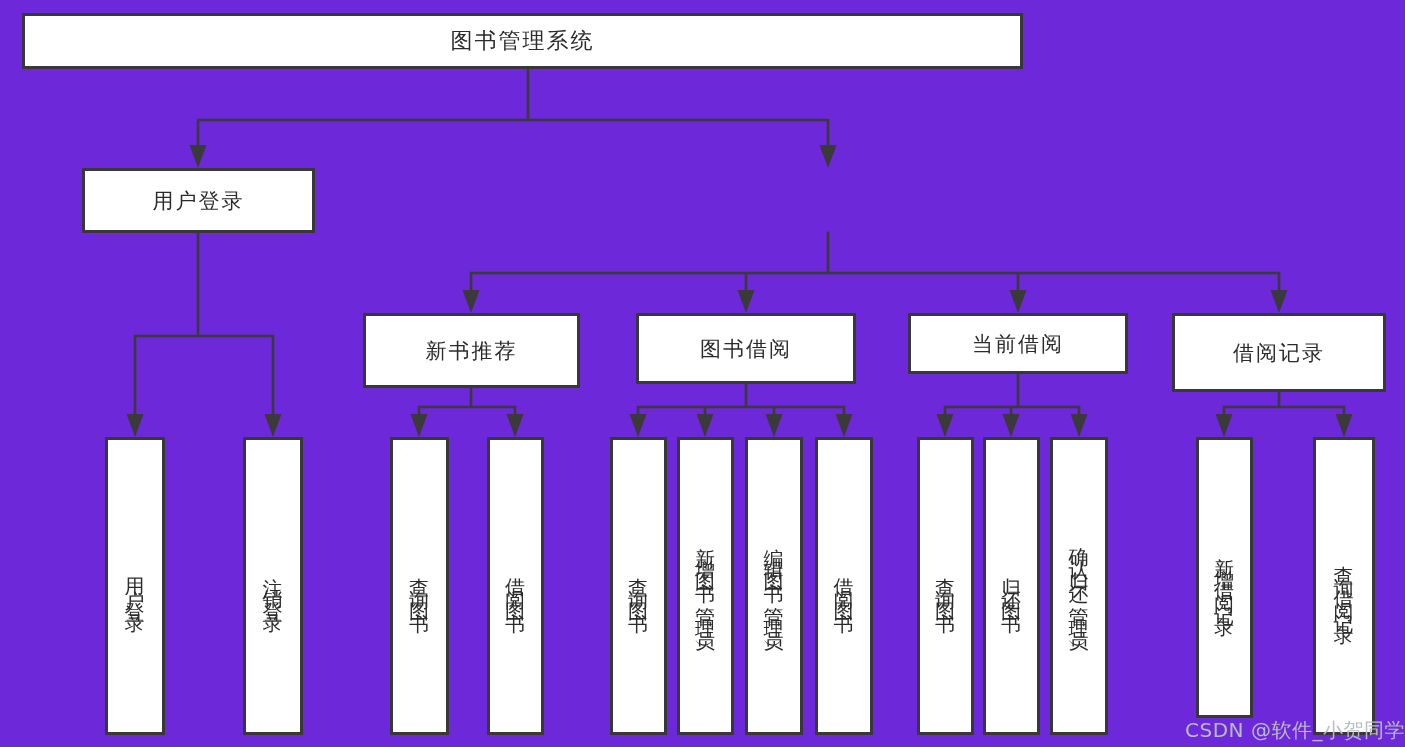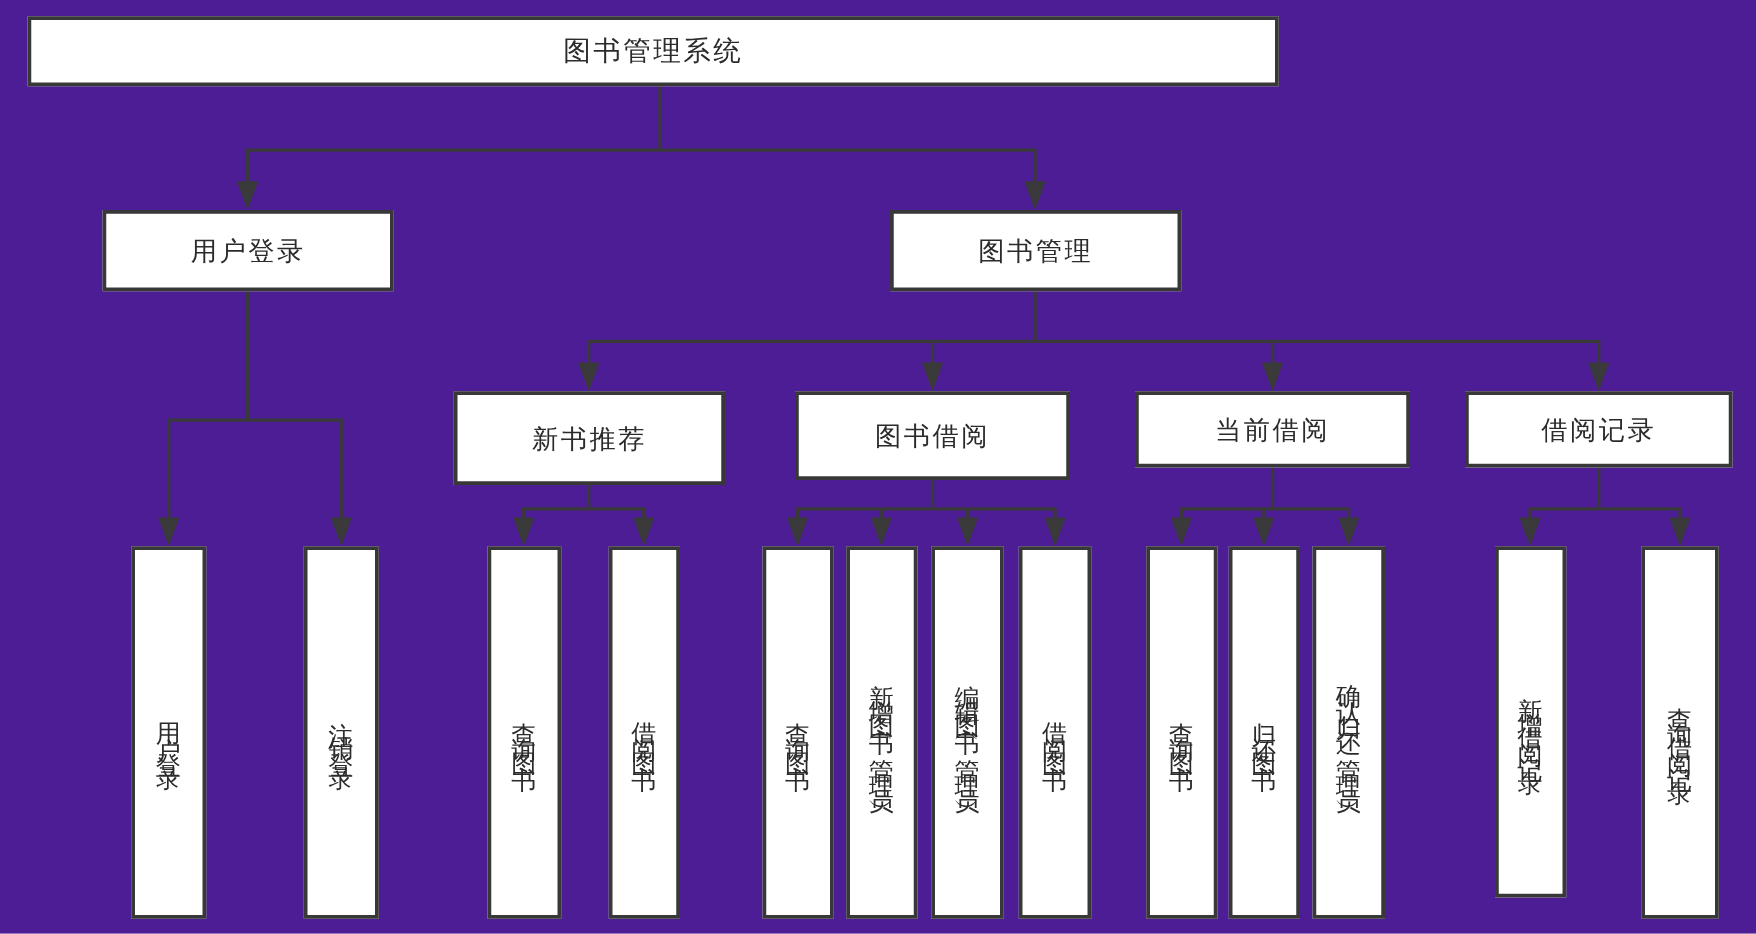--- a/index.html
+++ b/index.html
@@ -1,19 +1,19 @@
 <!DOCTYPE html>
 <html><head>
 <meta charset="utf-8">
 <style>
   html,body{margin:0;padding:0;background:#ffffff;}
   .stage{
     position:relative;
     width:1405px;height:747px;
-    background:#4c1d95;
+    background:#6d28d9;
     font-family:"DejaVu Sans","Liberation Sans",sans-serif;
     overflow:hidden;
   }
   .wires{position:absolute;left:0;top:0;width:1405px;height:747px;z-index:1;}
   .node{
     position:absolute;
     box-sizing:border-box;
     background:#ffffff;
     border:3px solid #383838;
     color:#2b2b2b;
@@ -72,39 +72,39 @@
       <polygon points="1002.5,414 1019.5,414 1011,437"></polygon>
       <polygon points="1070.5,414 1087.5,414 1079,437"></polygon>
       <polygon points="1215.5,414 1232.5,414 1224,437"></polygon>
       <polygon points="1335.5,414 1352.5,414 1344,437"></polygon>
     </g>
   </svg>
 
   <div class="node hbox title" style="left:22px;top:13px;width:1001px;height:56px;">图书管理系统</div>
 
   <div class="node hbox" style="left:82px;top:168px;width:233px;height:65px;">用户登录</div>
-  <div class="node hbox" style="left:712px;top:168px;width:233px;height:65px;">图书管理</div>
 
   <div class="node hbox" style="left:363px;top:313px;width:217px;height:75px;">新书推荐</div>
   <div class="node hbox" style="left:636px;top:313px;width:220px;height:71px;">图书借阅</div>
   <div class="node hbox" style="left:908px;top:313px;width:220px;height:61px;">当前借阅</div>
-  <div class="node hbox" style="left:1172px;top:313px;width:214px;height:61px;">借阅记录</div>
+  <div class="node hbox" style="left:1172px;top:313px;width:214px;height:79px;">借阅记录</div>
 
   <div class="node vbox" style="left:105px;top:437px;width:60px;height:298px;">用户登录</div>
   <div class="node vbox" style="left:243px;top:437px;width:60px;height:298px;">注销登录</div>
 
   <div class="node vbox" style="left:390px;top:437px;width:59px;height:298px;">查询图书</div>
   <div class="node vbox" style="left:487px;top:437px;width:57px;height:298px;">借阅图书</div>
 
   <div class="node vbox" style="left:610px;top:437px;width:57px;height:298px;">查询图书</div>
   <div class="node vbox" style="left:677px;top:437px;width:57px;height:298px;">新增图书（管理员）</div>
   <div class="node vbox" style="left:745px;top:437px;width:58px;height:298px;">编辑图书（管理员）</div>
   <div class="node vbox" style="left:815px;top:437px;width:58px;height:298px;">借阅图书</div>
 
   <div class="node vbox" style="left:917px;top:437px;width:57px;height:298px;">查询图书</div>
   <div class="node vbox" style="left:983px;top:437px;width:57px;height:298px;">归还图书</div>
   <div class="node vbox" style="left:1050px;top:437px;width:58px;height:298px;">确认归还（管理员）</div>
 
   <div class="node vbox" style="left:1196px;top:437px;width:57px;height:281px;">新增借阅记录</div>
   <div class="node vbox" style="left:1313px;top:437px;width:62px;height:298px;">查询借阅记录</div>
 
+  <div class="watermark">CSDN @软件_小贺同学</div>
 
 </div>
 
 </body></html>

